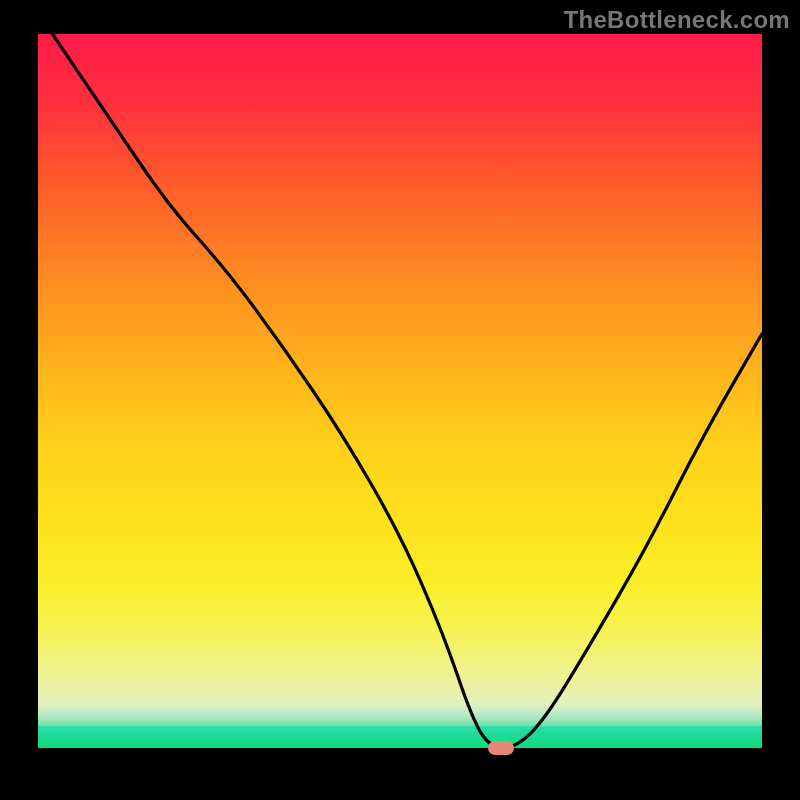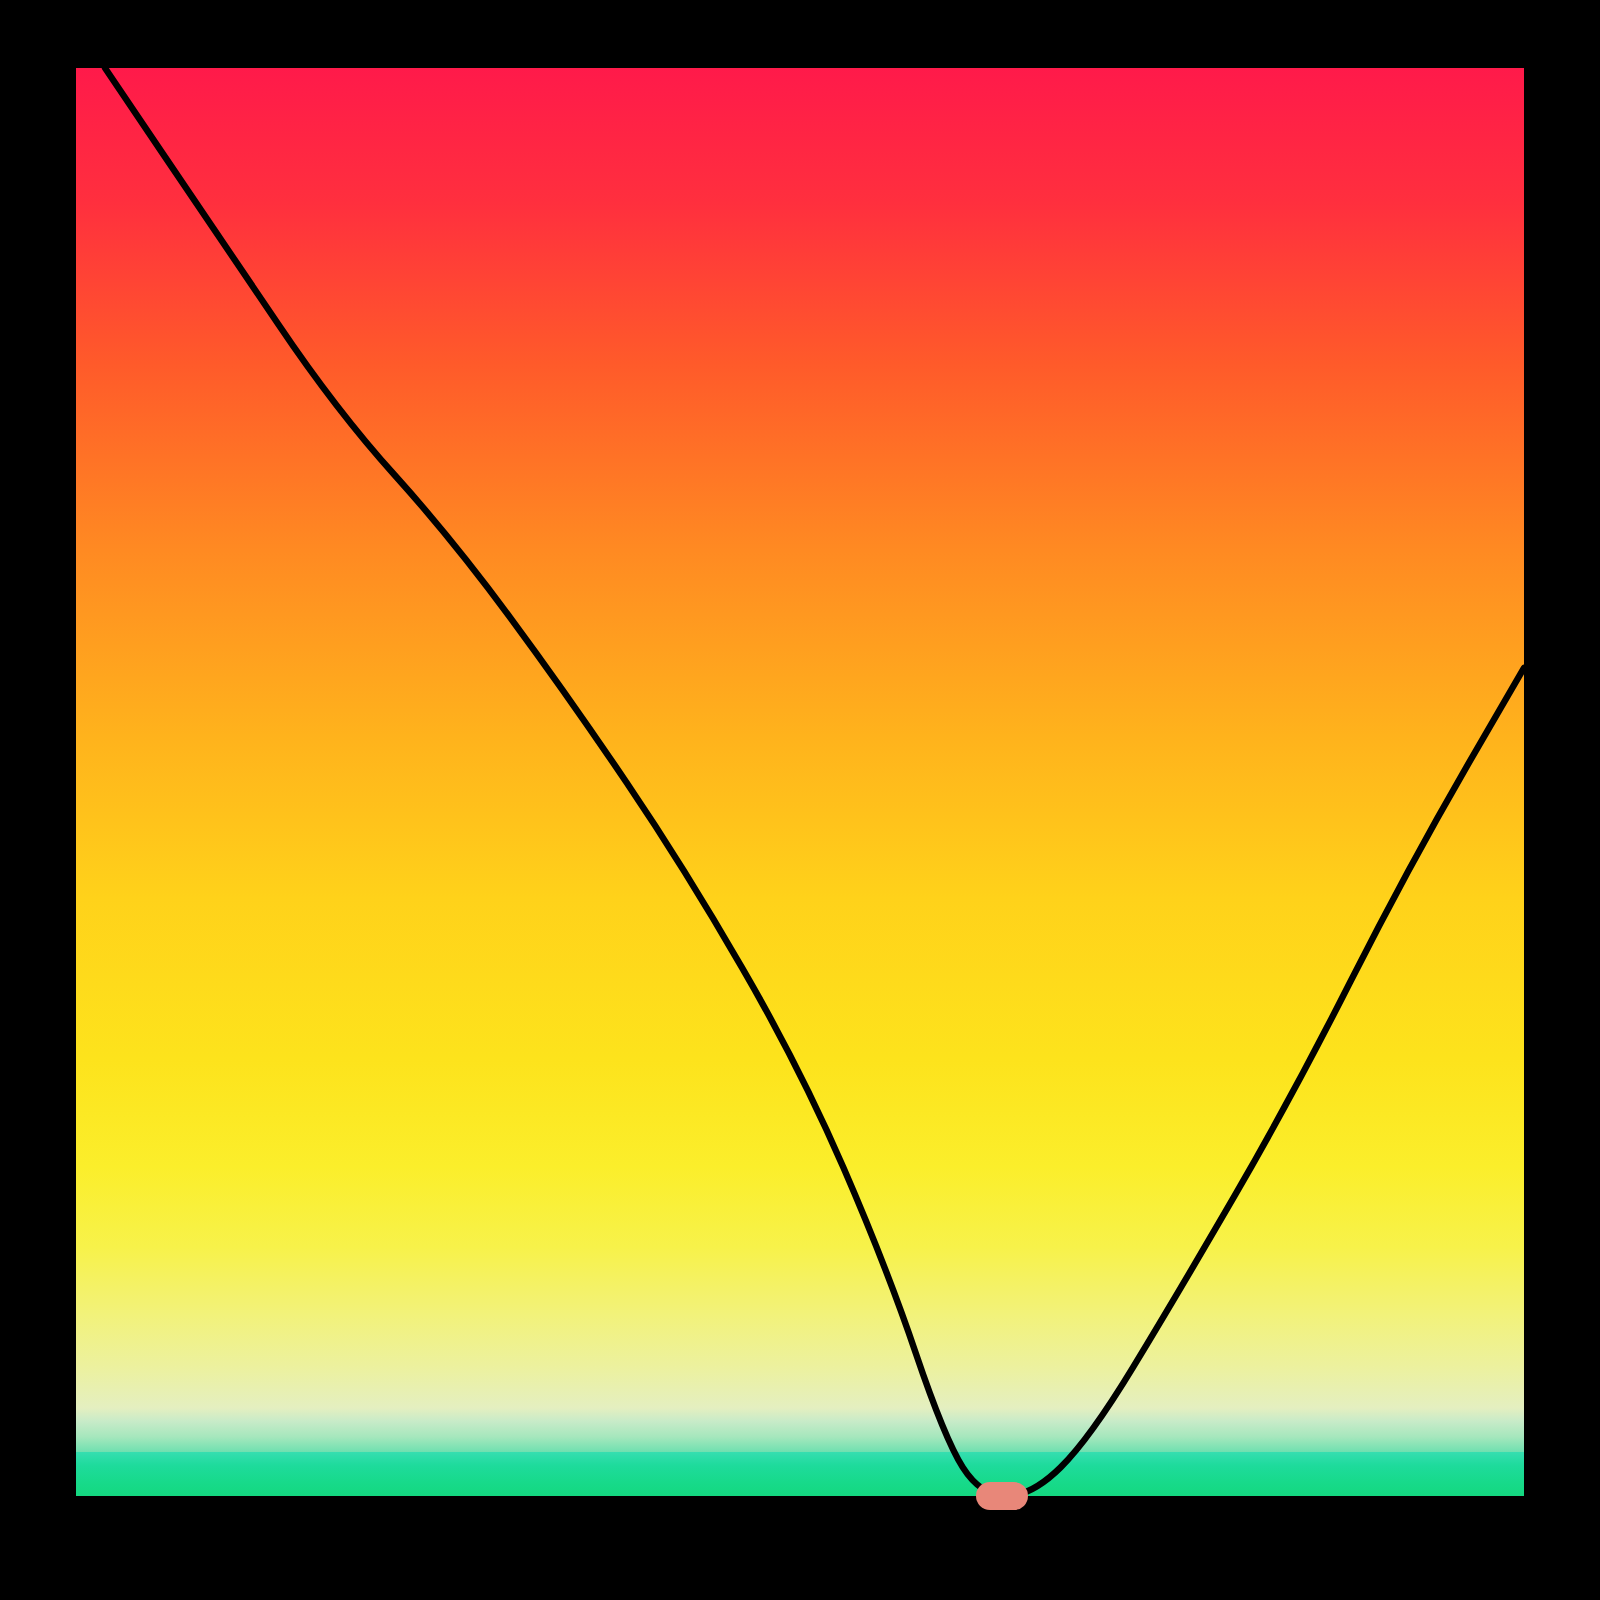--- a/index.html
+++ b/index.html
@@ -109,20 +109,21 @@
     height: 14px;
     border-radius: 7px;
     background: #e88779;
     z-index: 3;
   }
 </style>
 </head>
 <body>
 
 <div class="container">
+  <div class="watermark">TheBottleneck.com</div>
 
   <div class="plot">
     <div class="gradient-main"></div>
     <div class="band-lightgreen"></div>
     <div class="band-green"></div>
     <div class="baseline"></div>
 
     <svg class="curve" viewBox="0 0 724 728" preserveAspectRatio="none">
       <path id="curve-path" fill="none" stroke="#000" stroke-width="3.2" stroke-linecap="round" stroke-linejoin="round" d="M 14.5 0.0 Q 14.5 0.0 43.4 42.8 Q 72.4 85.7 101.4 128.5 Q 130.3 171.4 159.3 203.5 Q 188.2 235.6 217.2 274.9 Q 246.2 314.2 275.1 357.0 Q 304.1 399.8 333.0 449.8 Q 362.0 499.8 383.7 549.8 Q 405.4 599.8 419.9 642.6 Q 434.4 685.4 443.4 699.7 Q 452.5 714.0 465.2 714.0 Q 477.8 714.0 492.3 699.7 Q 506.8 685.4 528.5 649.7 Q 550.2 614.0 579.2 564.1 Q 608.2 514.1 637.1 457.0 Q 666.1 399.8 695.0 349.9 T 724.0 299.9"></path>
     </svg>

